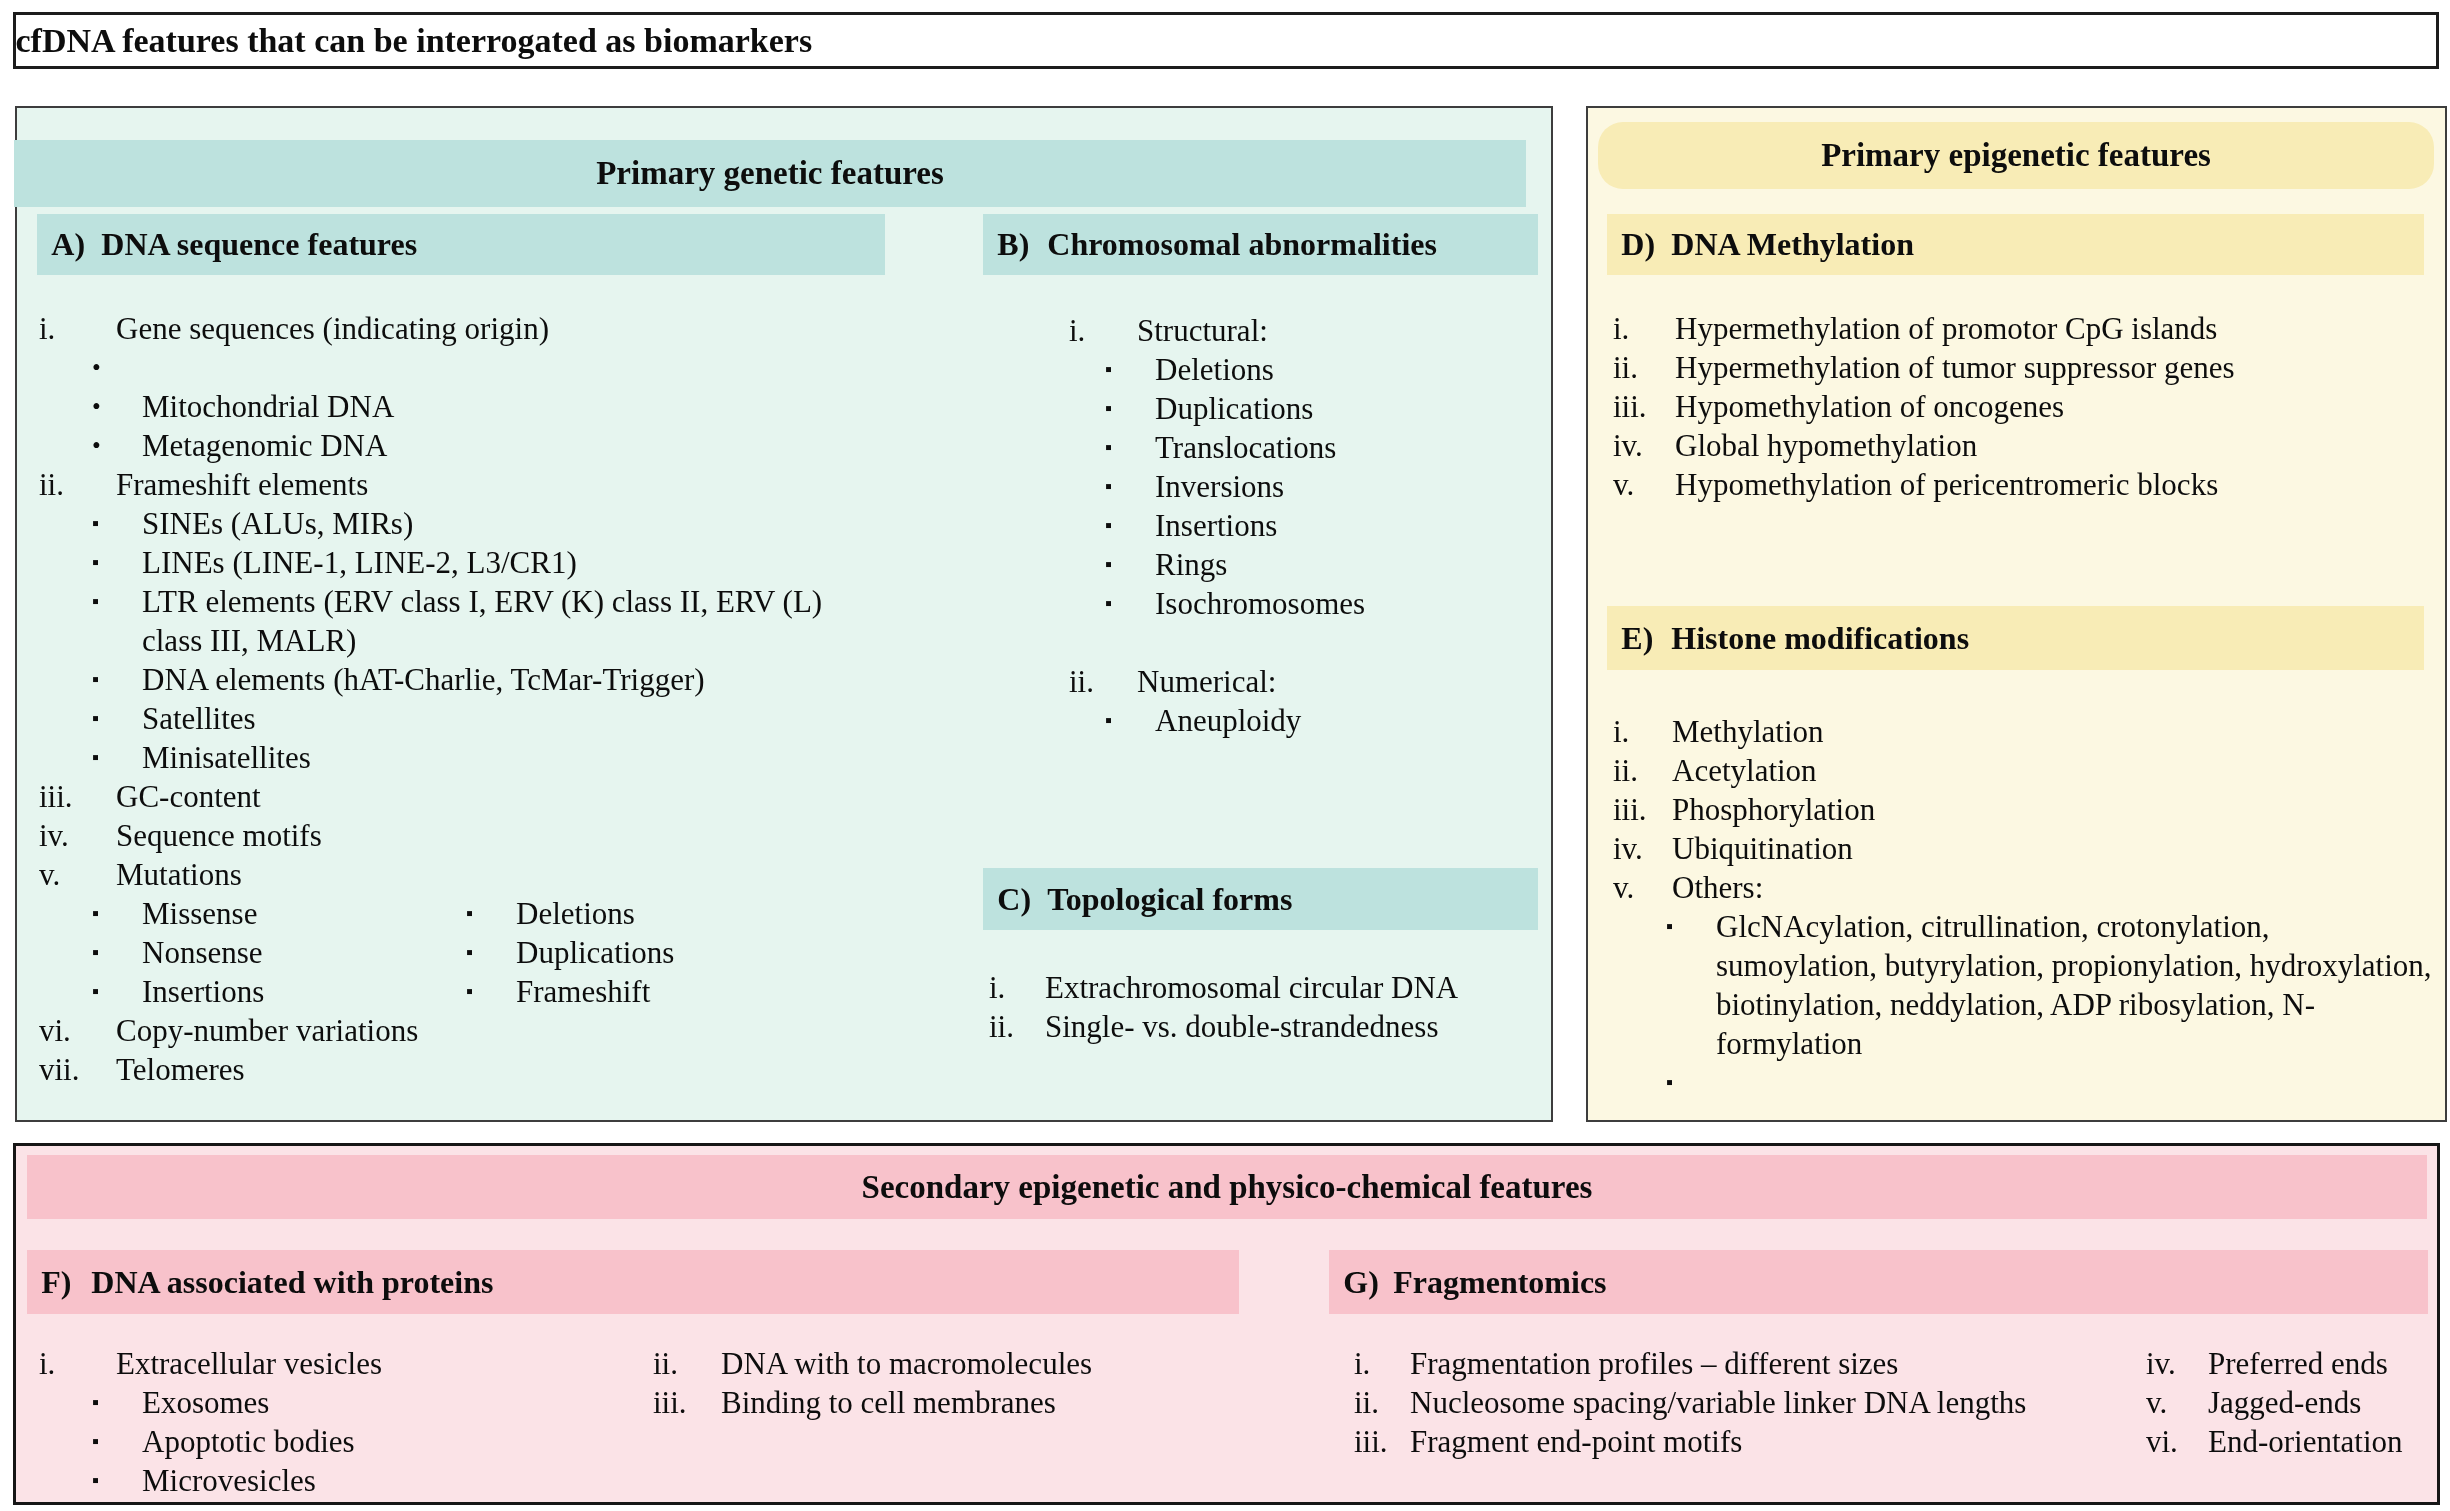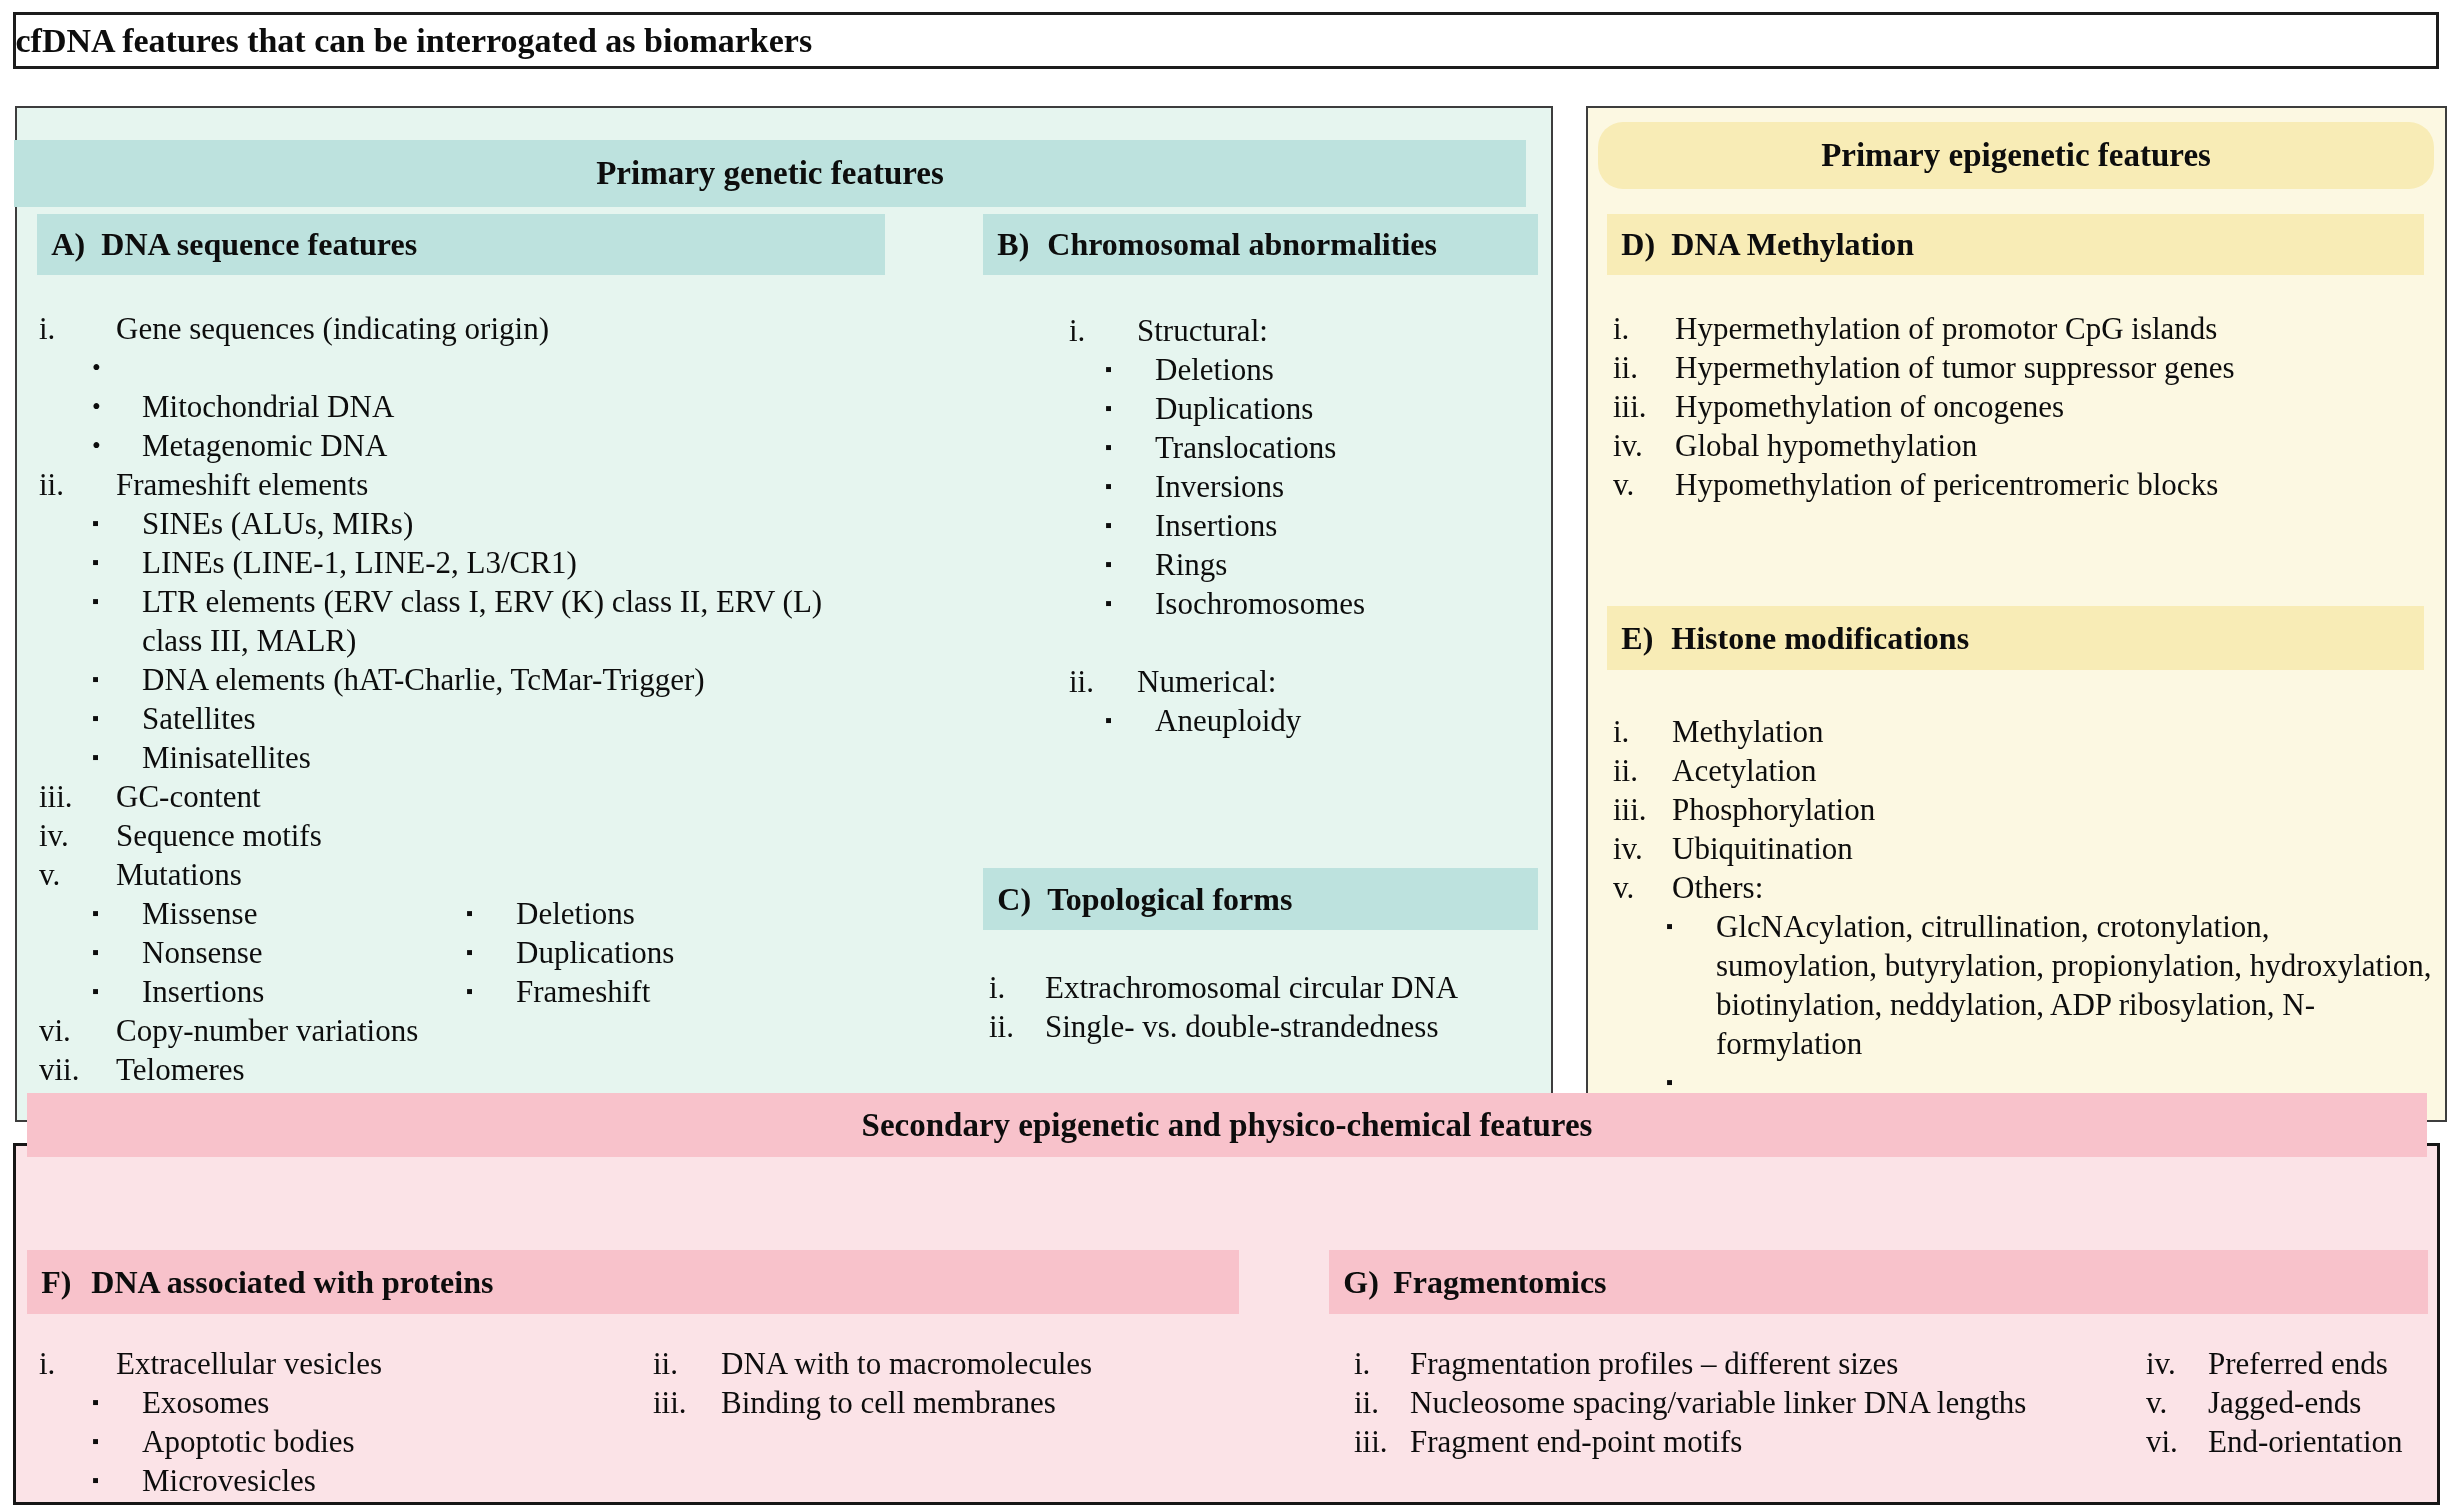--- a/index.html
+++ b/index.html
@@ -38,21 +38,21 @@
   .band.pink{background:var(--pink_header,#f8c2cb);}
   .band .hm{flex:0 0 50px;padding-left:0;}
   .band.sec{padding-left:14.3px;}
   #band-genetic{left:14px;top:122px;width:1512px;height:67px;margin-top:18px;}
   #band-a{left:37px;top:214px;width:848px;height:61px;}
   #band-b{left:983px;top:214px;width:555px;height:61px;}
   #band-c{left:983px;top:868px;width:555px;height:62px;}
   #band-epigenetic{left:1598px;top:122px;width:836px;height:67px;border-radius:25px;}
   #band-d{left:1607px;top:214px;width:817px;height:61px;}
   #band-e{left:1607px;top:606px;width:817px;height:64px;}
-  #band-secondary{left:27px;top:1093px;width:2400px;height:64px;}
+  #band-secondary{left:27px;top:1155px;width:2400px;height:64px;}
   #band-f{left:27px;top:1250px;width:1212px;height:64px;}
   #band-g{left:1329px;top:1250px;width:1099px;height:64px;}
   .list{
     position:absolute;font-size:31px;line-height:39px;
   }
   #list-a{left:39px;top:309px;width:849px;--mw:77px;}
   #list-b{left:1069px;top:311px;width:475px;--mw:68px;}
   #list-b .row.sq{padding-left:36px;}
   #list-c{left:989px;top:968px;width:558px;--mw:56px;}
   #list-d{left:1613px;top:309px;width:820px;--mw:62px;}

